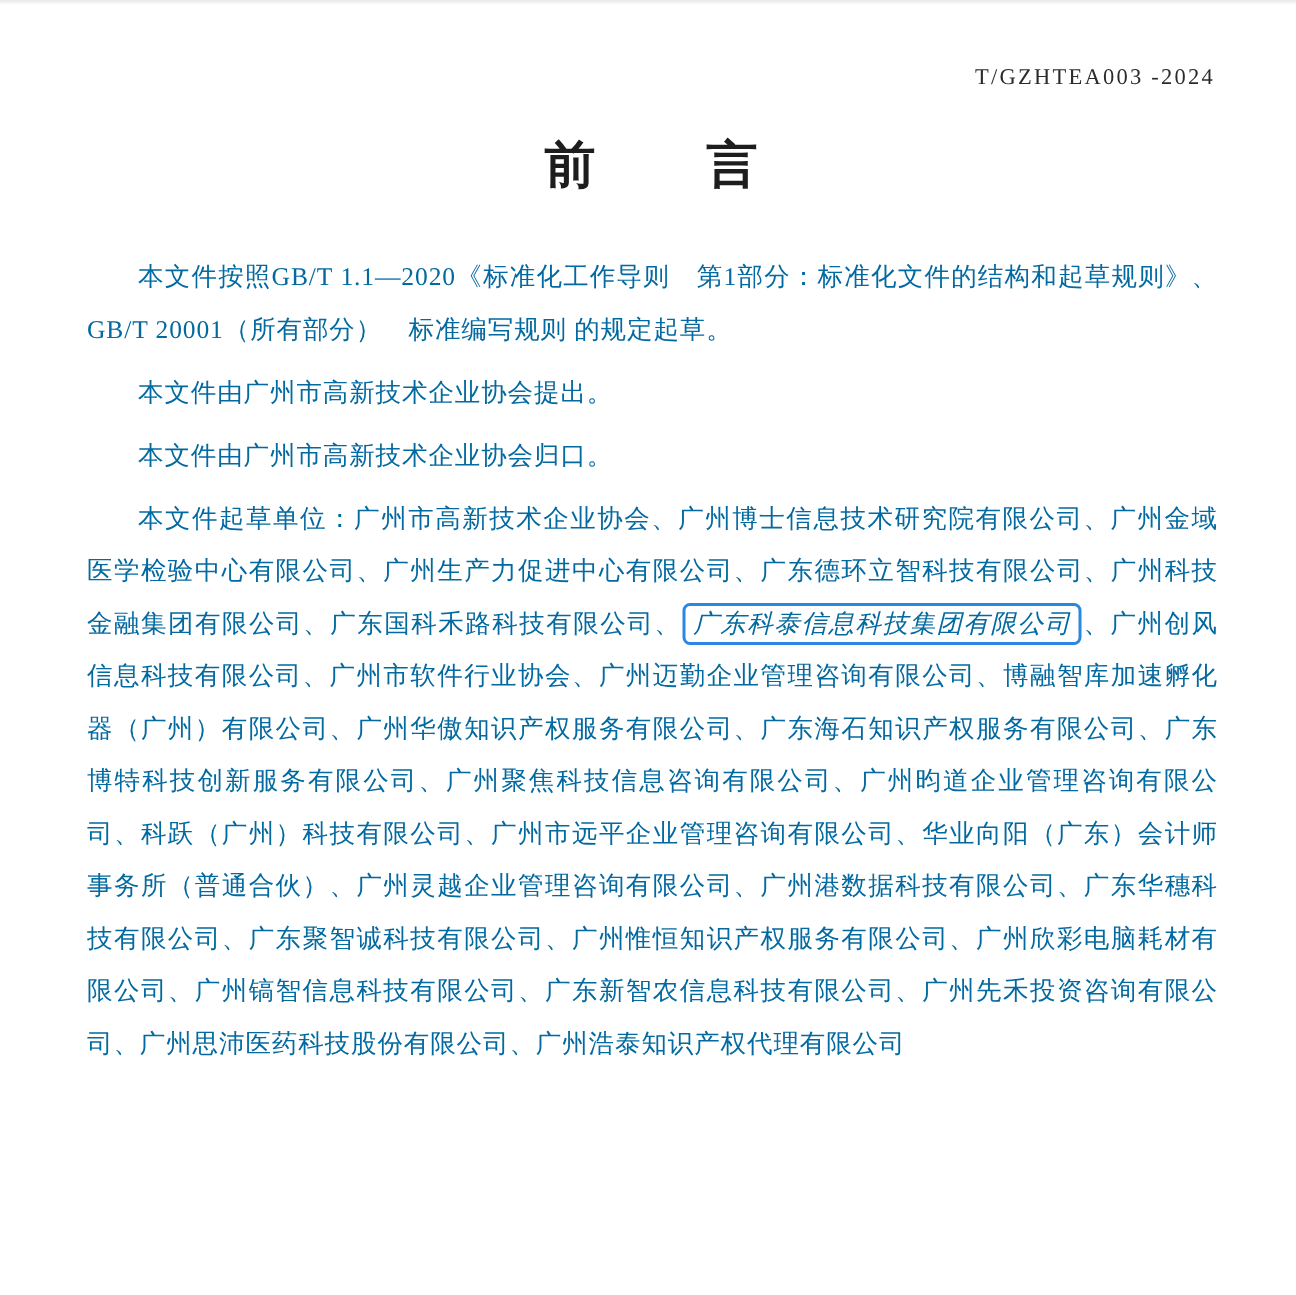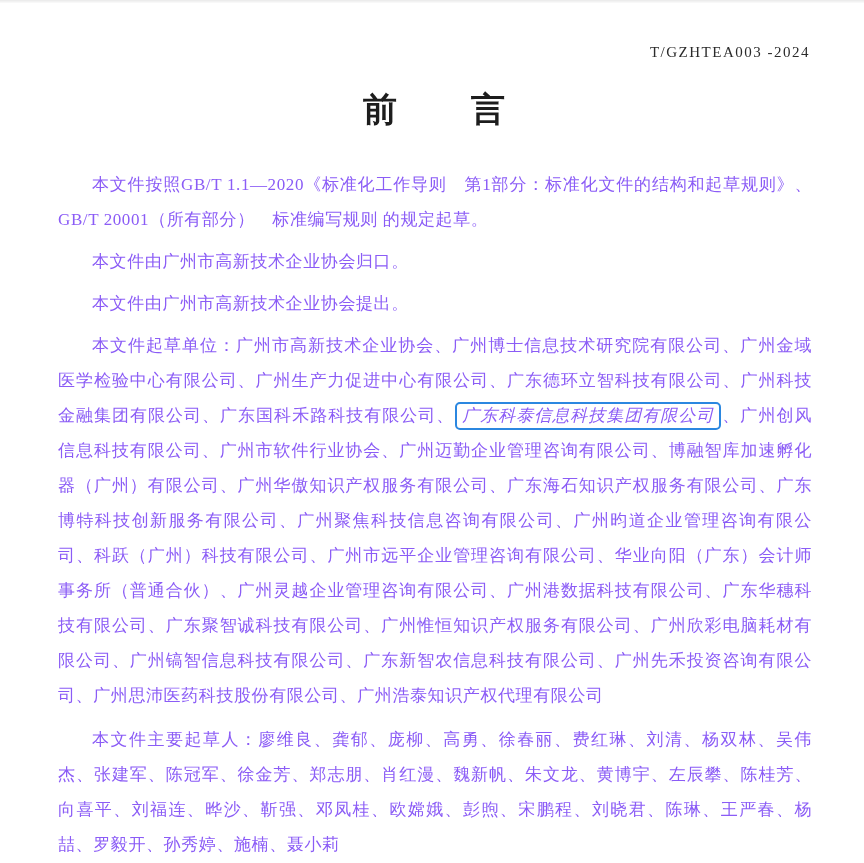--- a/index.html
+++ b/index.html
@@ -42,21 +42,21 @@
     color: #1d1d1d;
     letter-spacing: 2px;
   }
   .para {
     margin: 0 0 9px 0;
     font-size: 17px;
     line-height: 35px;
     letter-spacing: 0.6px;
     text-align: justify;
     text-indent: 2em;
-    color: #8b5cf6;
+    color: #0369a1;
   }
   .para.tight { margin-bottom: 7px; }
   .highlight-box {
     display: inline;
     border: 2px solid #2b87e0;
     border-radius: 5px;
     padding: 2px 5px 3px 5px;
     margin: 0 1px;
     box-decoration-break: clone;
     font-style: italic;
@@ -69,21 +69,20 @@
 <div class="scan-edge-top"></div>
 
 <div class="page">
 
   <div class="doc-number">T/GZHTEA003 -2024</div>
 
   <h1 class="title">前　　言</h1>
 
   <p class="para tight">本文件按照GB/T 1.1—2020《标准化工作导则　第1部分：标准化文件的结构和起草规则》、GB/T 20001（所有部分）　标准编写规则 的规定起草。</p>
 
+  <p class="para tight">本文件由广州市高新技术企业协会提出。</p>
+
   <p class="para tight">本文件由广州市高新技术企业协会归口。</p>
-
-  <p class="para tight">本文件由广州市高新技术企业协会提出。</p>
 
   <p class="para"><span>本文件起草单位：广州市高新技术企业协会、广州博士信息技术研究院有限公司、广州金域医学检验中心有限公司、广州生产力促进中心有限公司、广东德环立智科技有限公司、广州科技金融集团有限公司、广东国科禾路科技有限公司、</span><span class="highlight-box">广东科泰信息科技集团有限公司</span><span>、广州创风信息科技有限公司、广州市软件行业协会、广州迈勤企业管理咨询有限公司、博融智库加速孵化器（广州）有限公司、广州华傲知识产权服务有限公司、广东海石知识产权服务有限公司、广东博特科技创新服务有限公司、广州聚焦科技信息咨询有限公司、广州昀道企业管理咨询有限公司、科跃（广州）科技有限公司、广州市远平企业管理咨询有限公司、华业向阳（广东）会计师事务所（普通合伙）、广州灵越企业管理咨询有限公司、广州港数据科技有限公司、广东华穗科技有限公司、广东聚智诚科技有限公司、广州惟恒知识产权服务有限公司、广州欣彩电脑耗材有限公司、广州镐智信息科技有限公司、广东新智农信息科技有限公司、广州先禾投资咨询有限公司、广州思沛医药科技股份有限公司、广州浩泰知识产权代理有限公司</span></p>
 
-  <p class="para">本文件主要起草人：廖维良、龚郁、庞柳、高勇、徐春丽、费红琳、刘清、杨双林、吴伟杰、张建军、陈冠军、徐金芳、郑志朋、肖红漫、魏新帆、朱文龙、黄博宇、左辰攀、陈桂芳、向喜平、刘福连、晔沙、靳强、邓凤桂、欧嫦娥、彭煦、宋鹏程、刘晓君、陈琳、王严春、杨喆、罗毅开、孙秀婷、施楠、聂小莉</p>
 
 </div>
 
 </body></html>

